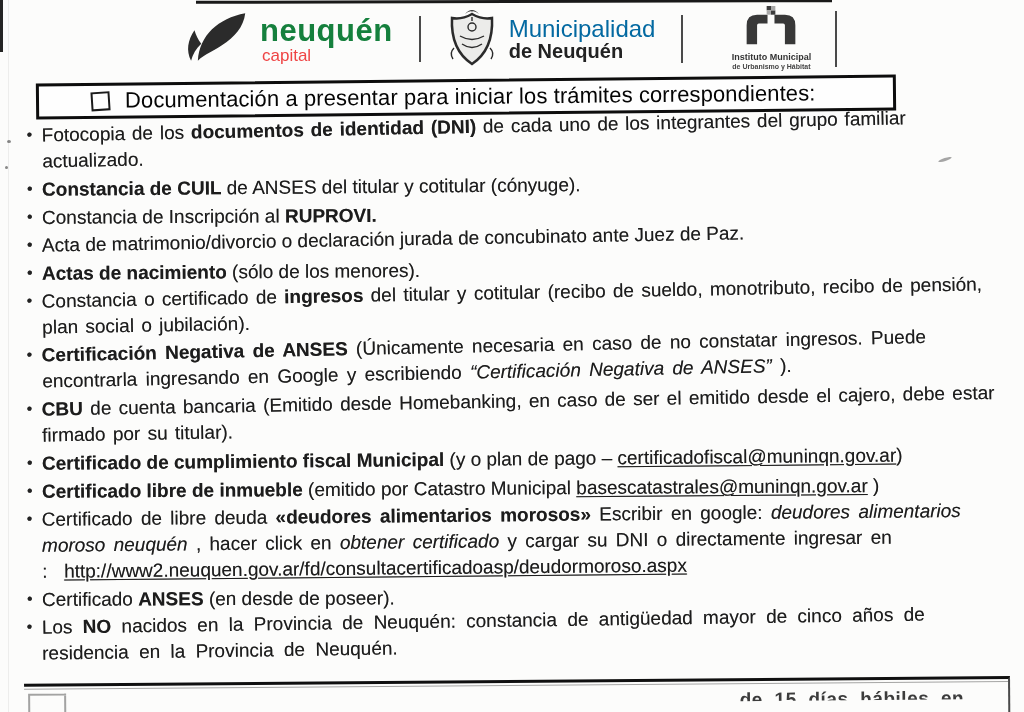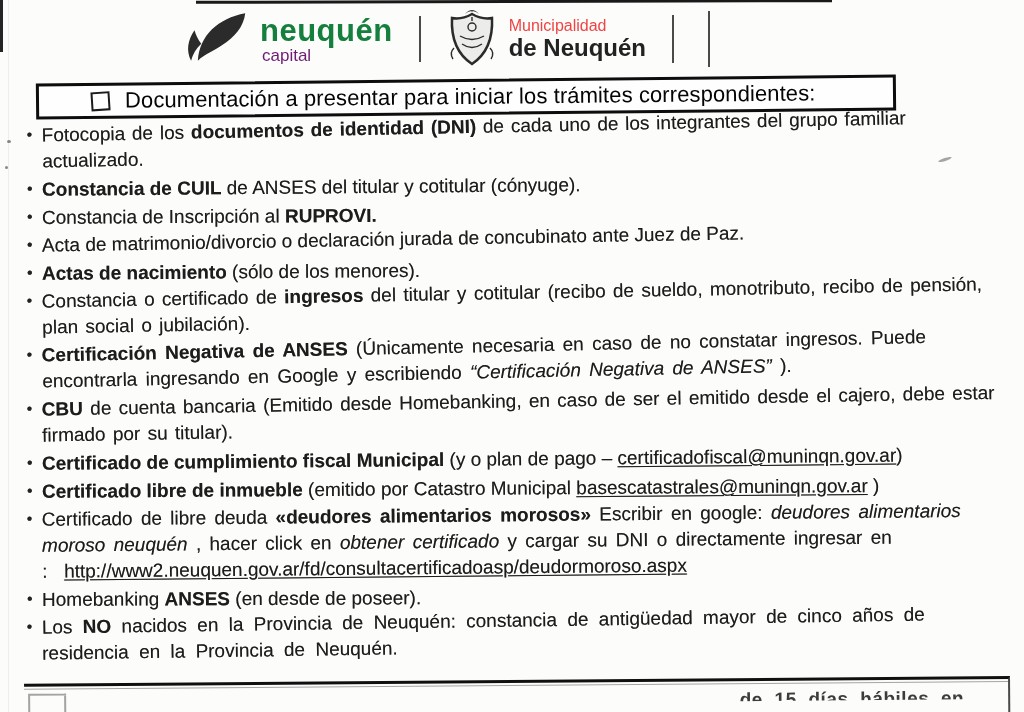--- a/index.html
+++ b/index.html
@@ -16,28 +16,28 @@
   .speck{position:absolute;background:rgba(40,40,40,0.55);border-radius:50%;}
   .speck.s1{left:7px;top:140px;width:4px;height:3px;}
   .speck.s2{left:5px;top:166px;width:3px;height:3px;}
   .speck.s3{left:938px;top:158px;width:14px;height:3px;transform:rotate(-18deg);background:rgba(60,60,60,0.45);}
 
   
   .hdr{position:absolute;left:186px;top:8px;height:62px;display:flex;align-items:center;}
   .hdr .blk{display:flex;align-items:center;}
   .brand-text{margin-left:8px;line-height:1;}
   .brand-name{display:block;font-size:31px;font-weight:700;color:#15803d;letter-spacing:0.5px;}
-  .brand-sub{display:block;font-size:17px;font-weight:400;color:#701a75;margin-top:1px;padding-left:2px;}
+  .brand-sub{display:block;font-size:17px;font-weight:400;color:#ef4444;margin-top:1px;padding-left:2px;}
   .vdiv{width:2px;background:#4a4a4a;align-self:center;}
   .vd1{height:46px;margin:0 24px 0 26px;}
   .vd2{height:48px;margin:0 18px 0 26px;}
   .vd3{height:56px;margin:0 0 0 16px;}
   .muni-text{margin-left:10px;line-height:1.05;}
-  .muni-l1{display:block;font-size:16px;color:#ef4444;}
-  .muni-l2{display:block;font-size:24px;font-weight:700;color:#222;}
+  .muni-l1{display:block;font-size:24px;color:#0369a1;}
+  .muni-l2{display:block;font-size:20px;font-weight:700;color:#222;}
   .inst{display:flex;flex-direction:column;align-items:center;margin-left:22px;width:96px;}
   .inst-l1{font-size:9px;font-weight:700;color:#333;margin-top:3px;line-height:1.1;}
   .inst-l2{font-size:7px;font-weight:700;color:#444;line-height:1.2;}
 
   
   .title-box{
     position:absolute;left:36px;top:79px;width:860px;height:36px;
     border:3px solid #0d0d0d;background:#fefefe;
     display:flex;align-items:center;padding-left:52px;box-sizing:border-box;
     transform:rotate(-0.6deg);
@@ -118,20 +118,34 @@
       </svg>
     </span>
     <span class="muni-text">
       <span class="muni-l1">Municipalidad</span>
       <span class="muni-l2">de Neuquén</span>
     </span>
   </div>
 
   <div class="vdiv vd2"></div>
 
+  <div class="inst">
+    <span>
+      <svg width="58" height="40" viewBox="0 0 64 46">
+        <path d="M4 44 V22 Q4 10 16 10 H28 V20 H18 Q16 20 16 22 V44 Z" fill="#383838"></path>
+        <path d="M60 44 V22 Q60 10 48 10 H36 V20 H46 Q48 20 48 22 V44 Z" fill="#383838"></path>
+        <rect x="27" y="0" width="5" height="5" fill="#3d3d3d"></rect>
+        <rect x="32" y="5" width="5" height="5" fill="#3d3d3d"></rect>
+        <rect x="32" y="0" width="5" height="5" fill="#a8a8a8"></rect>
+        <rect x="27" y="5" width="5" height="5" fill="#a8a8a8"></rect>
+      </svg>
+    </span>
+    <span class="inst-l1">Instituto Municipal</span>
+    <span class="inst-l2">de Urbanismo y Hábitat</span>
+  </div>
 
   <div class="vdiv vd3"></div>
 </div>
 
 <div class="title-box">
   <span class="chk"></span>
   <span class="title-text">Documentación a presentar para iniciar los trámites correspondientes:</span>
 </div>
 
 <ul class="doc-list" id="doc-list">
@@ -139,20 +153,20 @@
     <li><span class="bullet">•</span><span><span class="sb">Constancia de CUIL</span><span> de ANSES del titular y cotitular (cónyuge).</span></span></li>
     <li><span class="bullet">•</span><span><span>Constancia de Inscripción al </span><span class="sb">RUPROVI.</span></span></li>
     <li><span class="bullet">•</span><span><span>Acta de matrimonio/divorcio o declaración jurada de concubinato ante Juez de Paz.</span></span></li>
     <li><span class="bullet">•</span><span><span class="sb">Actas de nacimiento</span><span> (sólo de los menores).</span></span></li>
     <li><span class="bullet">•</span><span><span>Constancia o certificado de </span><span class="sb">ingresos</span><span> del titular y cotitular (recibo de sueldo, monotributo, recibo de pensión, plan social o jubilación).</span></span></li>
     <li><span class="bullet">•</span><span><span class="sb">Certificación Negativa de ANSES</span><span> (Únicamente necesaria en caso de no constatar ingresos. Puede encontrarla ingresando en Google y escribiendo </span><span class="si">“Certificación Negativa de ANSES”</span><span> ).</span></span></li>
     <li><span class="bullet">•</span><span><span class="sb">CBU</span><span> de cuenta bancaria (Emitido desde Homebanking, en caso de ser el emitido desde el cajero, debe estar firmado por su titular).</span></span></li>
     <li><span class="bullet">•</span><span><span class="sb">Certificado de cumplimiento fiscal Municipal</span><span> (y o plan de pago – </span><span class="su">certificadofiscal@muninqn.gov.ar</span><span>)</span></span></li>
     <li><span class="bullet">•</span><span><span class="sb">Certificado libre de inmueble</span><span> (emitido por Catastro Municipal </span><span class="su">basescatastrales@muninqn.gov.ar</span><span> )</span></span></li>
     <li><span class="bullet">•</span><span><span>Certificado de libre deuda </span><span class="sb">«deudores alimentarios morosos»</span><span> Escribir en google: </span><span class="si">deudores alimentarios moroso neuquén</span><span> , hacer click en </span><span class="si">obtener certificado</span><span> y cargar su DNI o directamente ingresar en :&nbsp;&nbsp;</span><span class="su">http://www2.neuquen.gov.ar/fd/consultacertificadoasp/deudormoroso.aspx</span></span></li>
-    <li><span class="bullet">•</span><span><span>Homebanking </span><span class="sb">ANSES</span><span> (en desde de poseer).</span></span></li>
+    <li><span class="bullet">•</span><span><span>Certificado </span><span class="sb">ANSES</span><span> (en desde de poseer).</span></span></li>
     <li><span class="bullet">•</span><span><span>Los </span><span class="sb">NO</span><span> nacidos en la Provincia de Neuquén: constancia de antigüedad mayor de cinco años de residencia en la Provincia de Neuquén.</span></span></li>
   </ul>
 
 <div class="bottom-box">
   <span class="stub"></span>
   <span class="clip-strip">de 15 días hábiles en</span>
 </div>
 
 </body></html>

